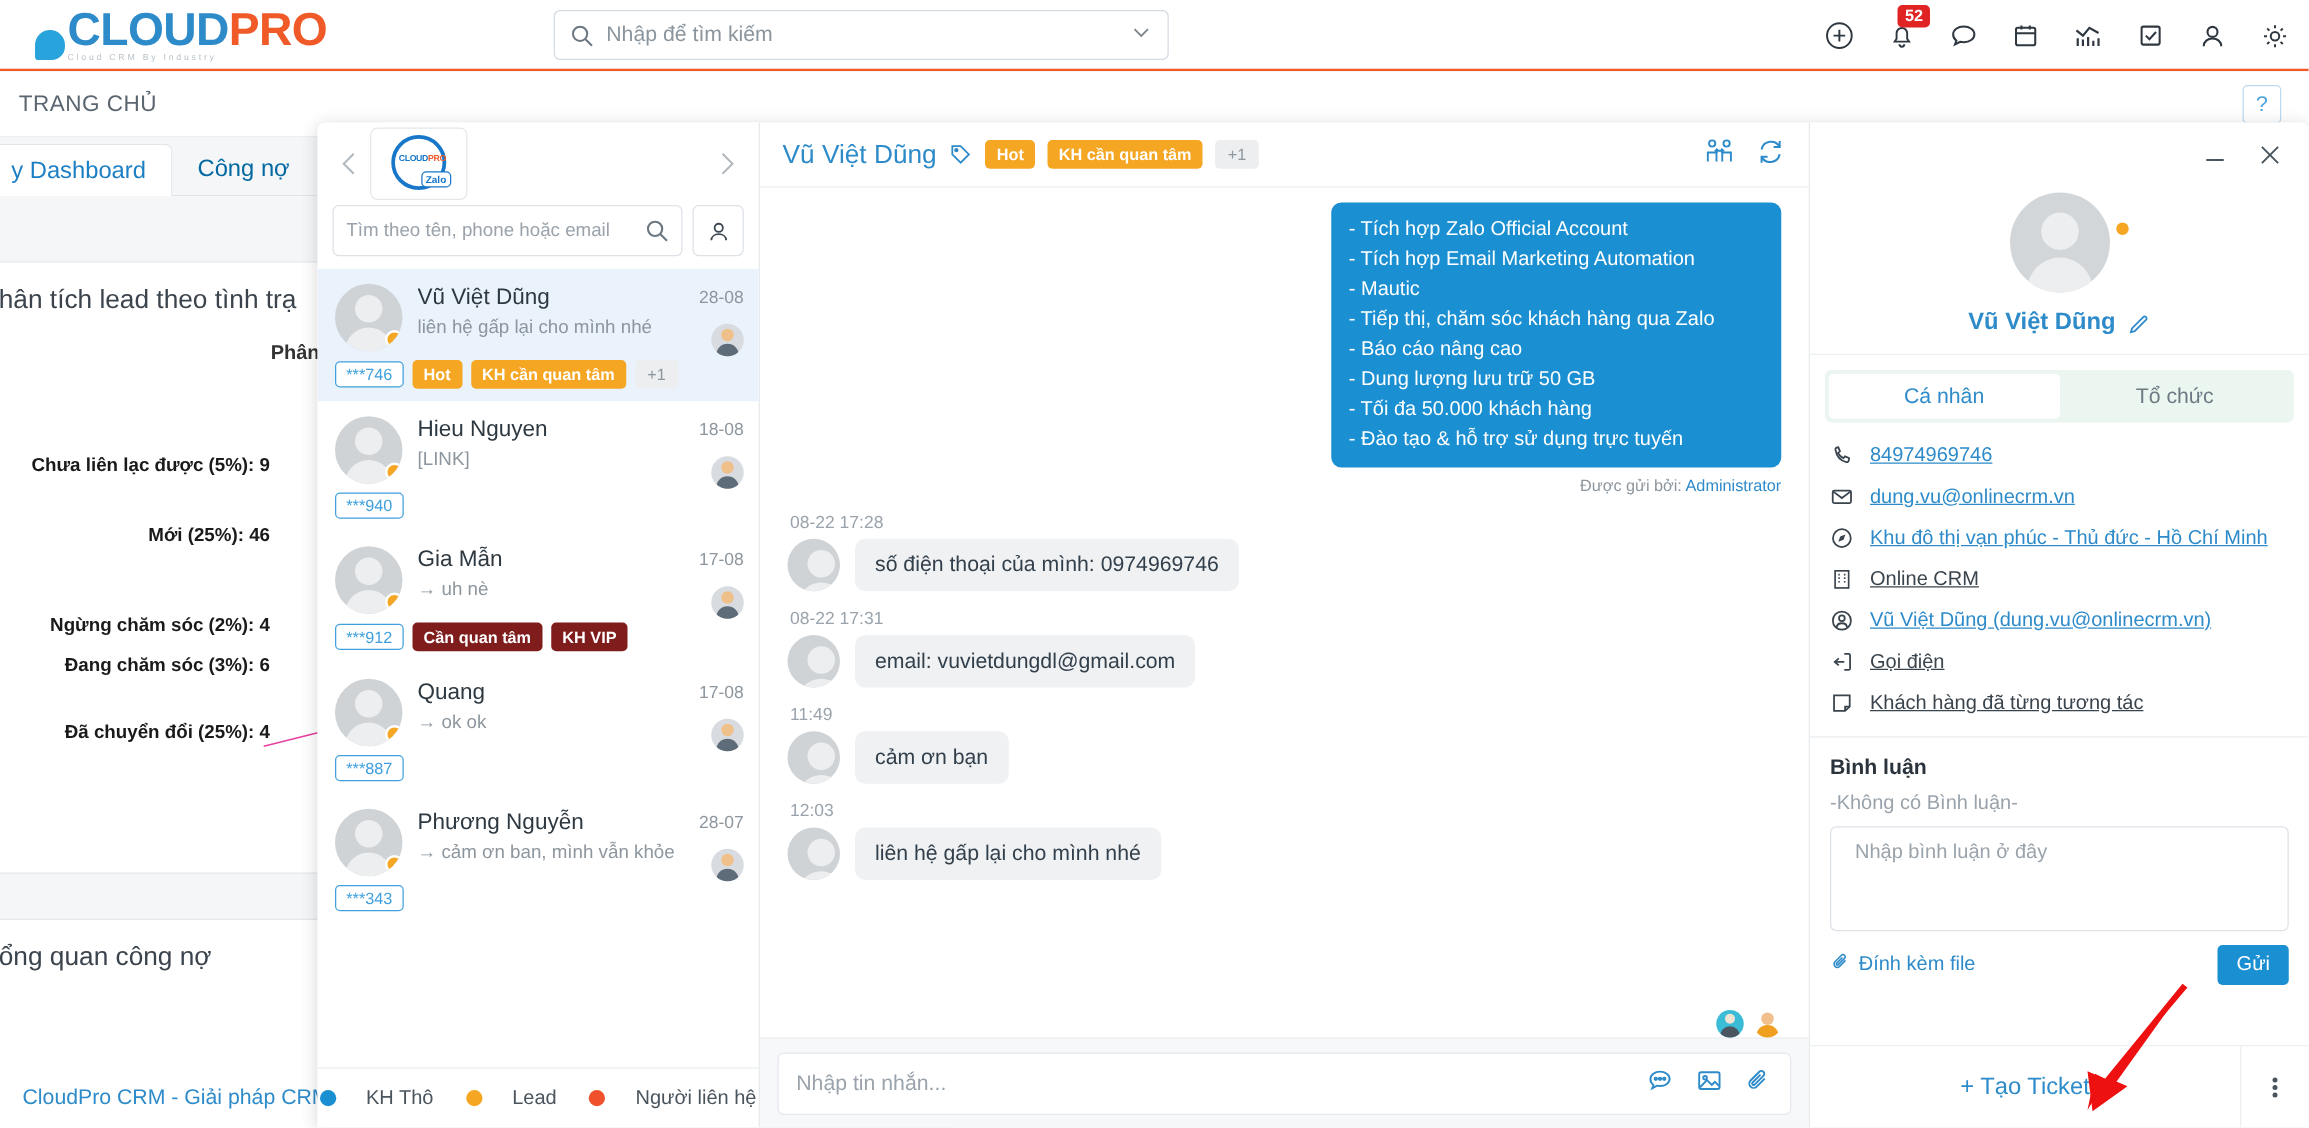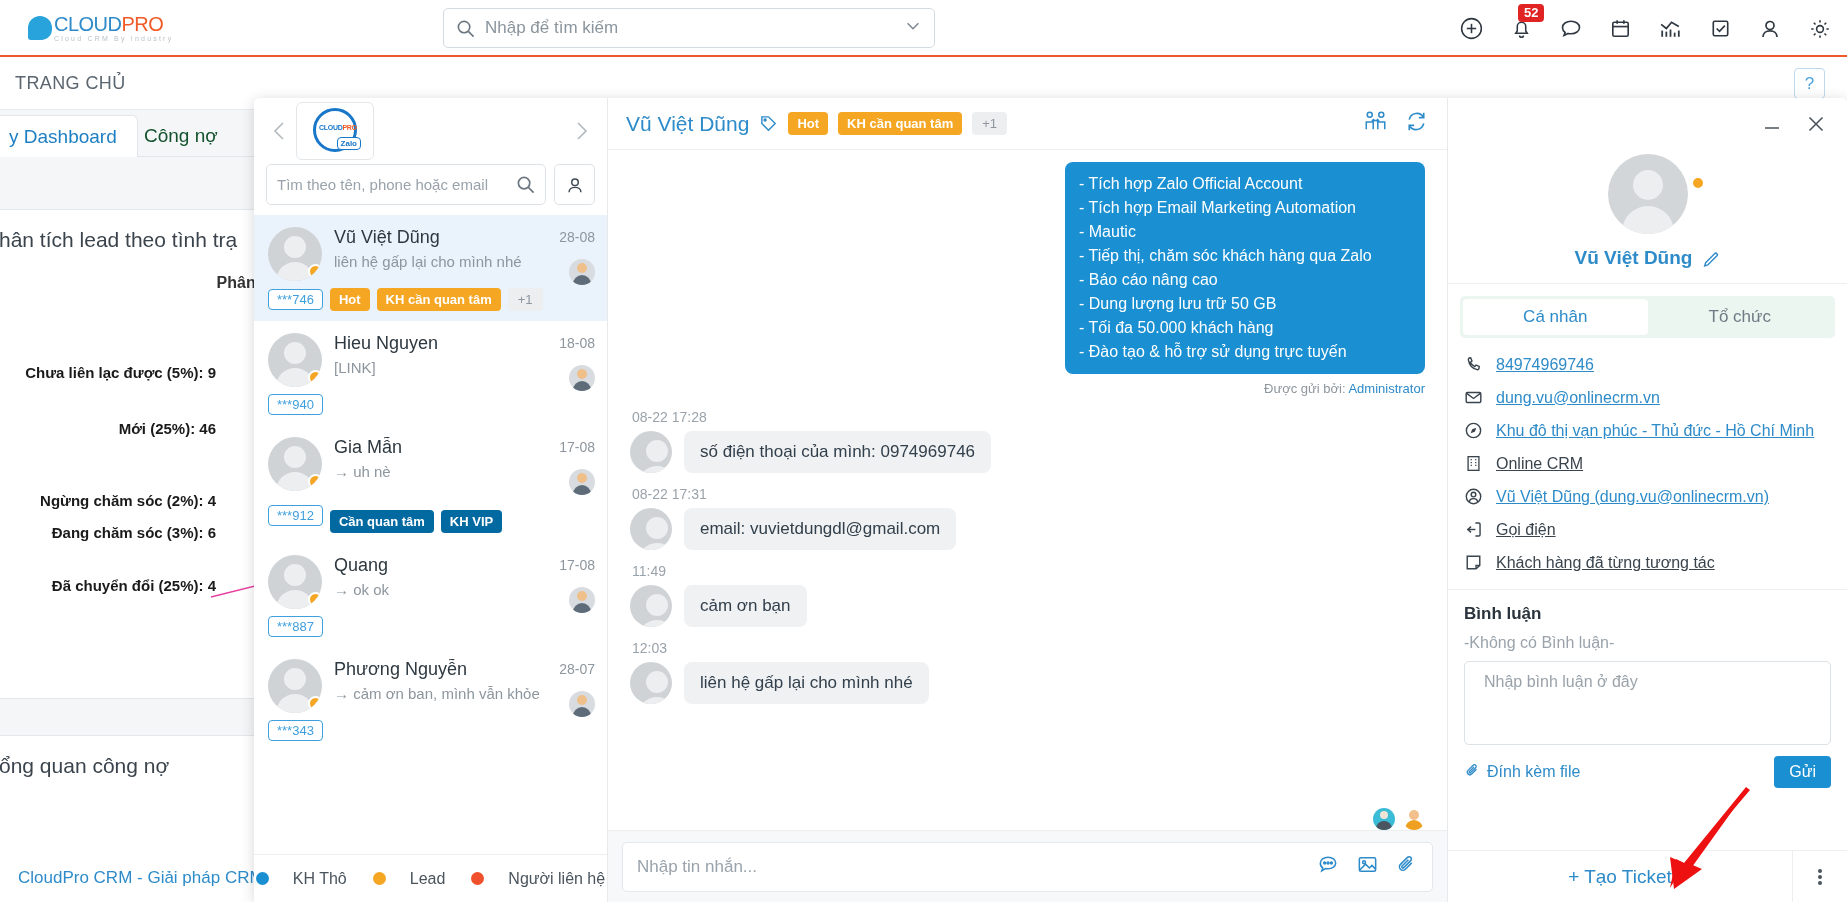--- a/index.html
+++ b/index.html
@@ -14,21 +14,21 @@
   .topbar {
     position: absolute; left: 0; top: 0; width: 1847px; height: 57px;
     background: #fff; border-bottom: 2px solid #f05a28;
     display: flex; align-items: center;
   }
   .logo { margin-left: 28px; display: flex; align-items: flex-end; }
   .logo-mark {
     width: 24px; height: 24px; background: #29a3dc;
     border-radius: 50% 50% 45% 12%; margin-right: 2px; position: relative; top: -2px;
   }
-  .logo-text { font-size: 20px; font-weight: normal; letter-spacing: -0.5px; line-height: 1; }
+  .logo-text { font-size: 37px; font-weight: bold; letter-spacing: -0.5px; line-height: 1; }
   .logo-text .c1 { color: #2e8bc9; }
   .logo-text .c2 { color: #f05a28; }
   .logo-sub { font-size: 7px; color: #b9c3c9; letter-spacing: 2.2px; margin-top: 1px; }
 
   .searchbox {
     position: absolute; left: 443px; top: 8px; width: 492px; height: 40px;
     border: 1px solid #d3dbe2; border-radius: 5px; background: #fff;
     display: flex; align-items: center; padding: 0 12px;
   }
   .searchbox .ico { color: #6b7680; margin-right: 10px; display:flex; }
@@ -68,21 +68,21 @@
   }
   .tab {
     position: absolute; top: 5px; height: 42px; display: flex; align-items: center;
     font-size: 19px; padding: 0 20px;
   }
   .tab.active {
     left: -32px; background: #fff; color: #1d7fc3;
     border: 1px solid #e2e6ea; border-bottom: none;
     border-top-left-radius: 6px; border-top-right-radius: 6px; padding-left: 40px;
   }
-  .tab.idle { left: 124px; color: #14532d; }
+  .tab.idle { left: 138px; color: #0369a1; }
 
   
   .dash { position: absolute; left: 0; top: 157px; width: 760px; bottom: 0; background: #f4f6f8; }
   .card {
     position: absolute; background: #fff; border: 1px solid #e4e8ec; border-radius: 4px;
   }
   .card-lead { left: -40px; top: 52px; width: 650px; height: 490px; }
   .card-debt { left: -40px; top: 578px; width: 650px; height: 240px; }
   .card-title { font-size: 21px; color: #3b444d; padding: 18px 0 0 38px; }
   .chart-title { text-align: center; font-size: 16px; font-weight: bold; color: #333; margin-top: 22px; }
@@ -160,21 +160,21 @@
   }
   .convmini::before { content:""; position:absolute; left:8px; top:4px; width:10px;height:10px;border-radius:50%; background:#f0c08a; }
   .convmini::after { content:""; position:absolute; left:4px; top:16px; width:18px;height:14px;border-radius:9px 9px 0 0; background:#5e6b78; }
   .tagrow { display: flex; align-items: center; gap: 7px; margin-top: 7px; }
   .ph-chip {
     border: 1px solid #3fa0dd; border-radius: 4px; color: #3fa0dd; font-size: 13px;
     padding: 2px 8px; background: #fff;
   }
   .chip { border-radius: 4px; font-size: 13px; font-weight: bold; color: #fff; padding: 4px 9px; }
   .chip.orange { background: #f5a623; }
-  .chip.teal { background: #0369a1; margin-top: 12px; }
+  .chip.teal { background: #7f1d1d; }
   .chip.more { background: #eceef0; color: #8d969e; font-weight: normal; padding: 4px 10px; }
 
   .convlegend {
     height: 48px; border-top: 1px solid #eceef0; display: flex; align-items: center;
     justify-content: center; gap: 26px; font-size: 16px; color: #4a545d;
   }
   .lg { display: flex; align-items: center; gap: 24px; }
   .lgdot { width: 13px; height: 13px; border-radius: 50%; }
 
   
@@ -249,21 +249,21 @@
     padding: 11px 19px; font-size: 16px; color: #9aa3ab;
   }
   .cm-actions { display: flex; align-items: center; margin-top: 11px; }
   .cm-attach { font-size: 16px; color: #2e8bc9; display: flex; align-items: center; gap: 6px; cursor: pointer; }
   .cm-send {
     margin-left: auto; background: #1a8fd1; color: #fff; font-size: 16px;
     border: none; border-radius: 4px; padding: 7px 15px; cursor: pointer;
     font-family: "Liberation Sans", sans-serif;
   }
   .ticketbar {
-    margin-top: auto; height: 52px; border-top: 1px solid #eceef0; display: flex; align-items: stretch;
+    margin-top: auto; height: 66px; border-top: 1px solid #eceef0; display: flex; align-items: stretch;
   }
   .ticketbtn {
     flex: 1; display: flex; align-items: center; justify-content: center;
     font-size: 19px; color: #2e8bc9; cursor: pointer; border-right: 1px solid #eceef0;
   }
   .ticketdots { width: 54px; display: flex; align-items: center; justify-content: center; color: #4a545d; cursor: pointer; }
 
   
   .redarrow { position: absolute; left: 1640px; top: 785px; pointer-events: none; }
 </style>

